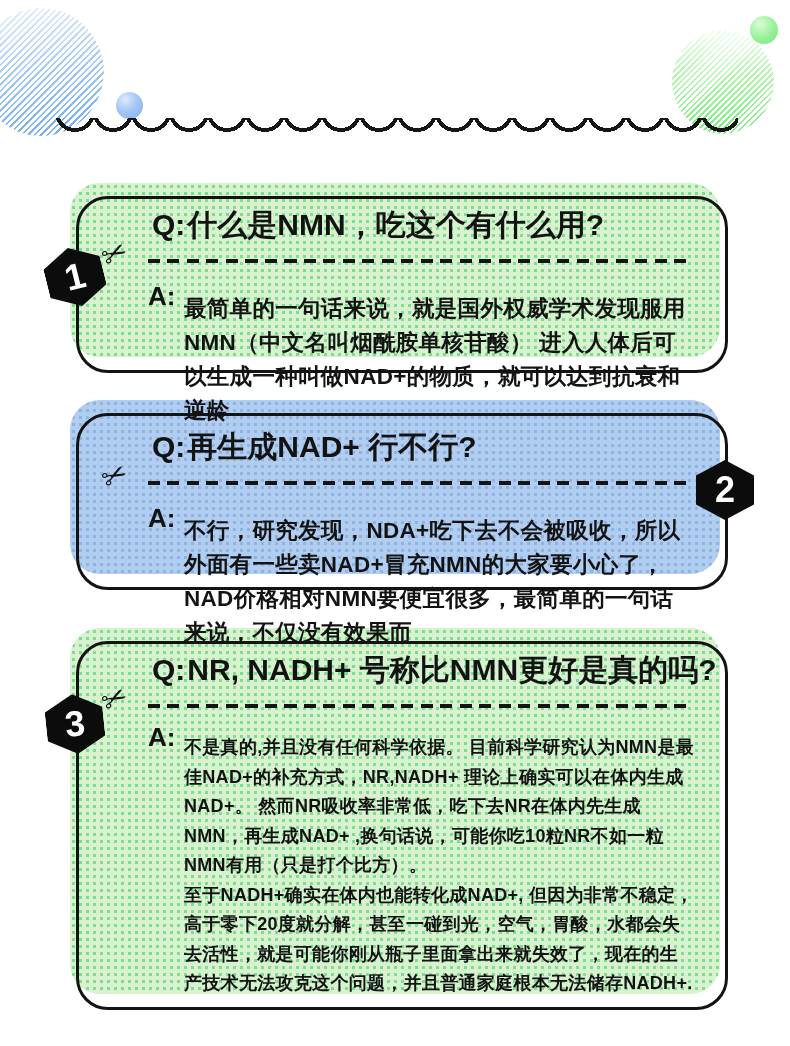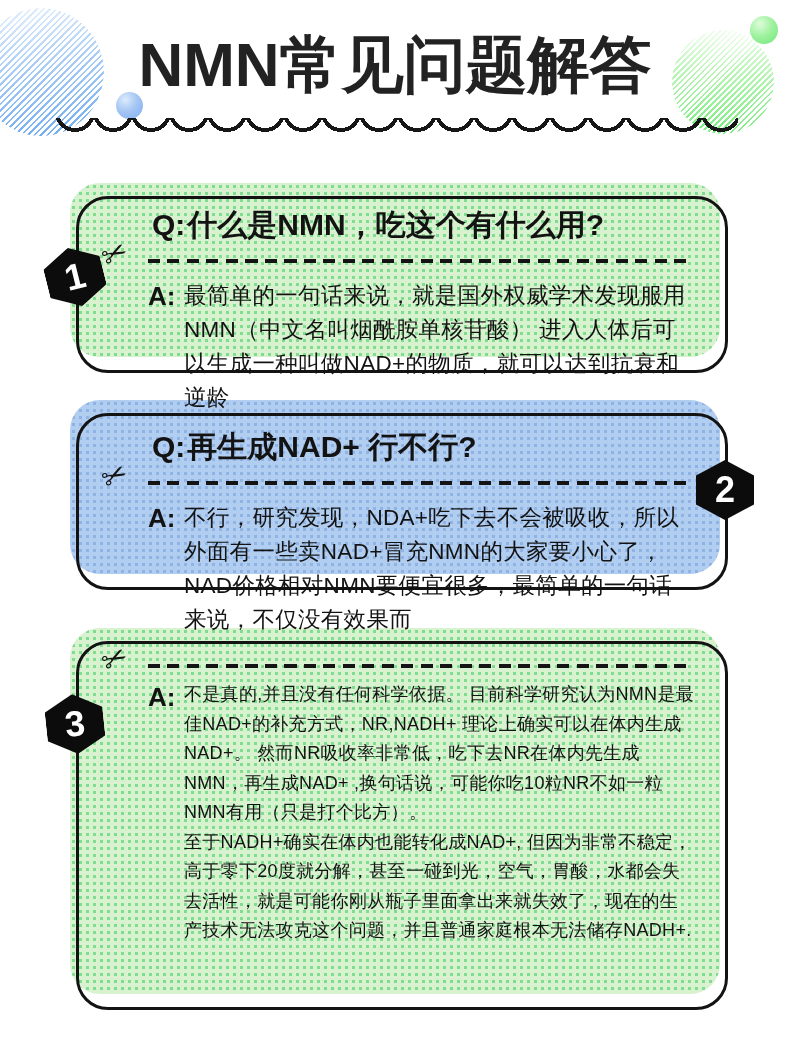--- a/index.html
+++ b/index.html
@@ -55,36 +55,35 @@
   .card2 .content{top:27px;}
   .q-row{margin:0 0 0 4px;font-size:30px;font-weight:800;line-height:40px;white-space:nowrap;}
   .q-label{margin-right:2px;}
   .cut-row{position:relative;height:18px;margin:8px 0 4px 0;}
   .dashes{position:absolute;left:0;right:2px;top:6px;height:4px;
     background:repeating-linear-gradient(90deg,#141414 0 12px,transparent 12px 19.5px);}
   .scissors-icon{position:absolute;left:-46px;top:-14px;font-size:30px;color:#141414;
     transform:rotate(-28deg);line-height:1;}
   .a-row{display:flex;margin-top:8px;}
   .a-label{flex:0 0 36px;font-size:26px;font-weight:700;line-height:34px;}
-  .a-text{font-size:22.5px;font-weight:400;line-height:34px;white-space:pre-line;
-    letter-spacing:0.3px;}
+  .a-text{font-size:22.5px;font-weight:700;line-height:34px;white-space:pre-line;
+    letter-spacing:0.3px;margin-top:13px;}
   .card3 .a-row{margin-top:4px;}
   .card3 .a-text{font-size:18px;line-height:29.5px;}
 </style>
 </head>
 <body>
 
 <div class="page">
 
   <div class="header">
     <div class="circle c-big-blue"></div>
     <div class="circle c-small-blue"></div>
     <div class="circle c-big-green"></div>
     <div class="circle c-small-green"></div>
-    <h1 class="title">NMN常见问题解答</h1>
     <div class="wave"></div>
   </div>
 
   <section class="card card1 green">
     <div class="fill"></div>
     <div class="outline"></div>
     <div class="badge badge-left">
       <span>1</span>
     </div>
     <div class="content">
@@ -123,20 +122,23 @@
     </div>
   </section>
 
   <section class="card card3 green">
     <div class="fill"></div>
     <div class="outline"></div>
     <div class="badge badge-left">
       <span>3</span>
     </div>
     <div class="content">
+      <div class="q-row">
+        <span class="q-label">Q:</span><span class="q-text">NR, NADH+ 号称比NMN更好是真的吗?</span>
+      </div>
       <div class="cut-row">
         <span class="scissors-icon">✂</span>
         <span class="dashes"></span>
       </div>
       <div class="a-row">
         <span class="a-label">A:</span>
         <div class="a-text">不是真的,并且没有任何科学依据。 目前科学研究认为NMN是最佳NAD+的补充方式，NR,NADH+ 理论上确实可以在体内生成NAD+。 然而NR吸收率非常低，吃下去NR在体内先生成NMN，再生成NAD+ ,换句话说，可能你吃10粒NR不如一粒NMN有用（只是打个比方）。
 至于NADH+确实在体内也能转化成NAD+, 但因为非常不稳定，高于零下20度就分解，甚至一碰到光，空气，胃酸，水都会失去活性，就是可能你刚从瓶子里面拿出来就失效了，现在的生产技术无法攻克这个问题，并且普通家庭根本无法储存NADH+.</div>
       </div>
     </div>

